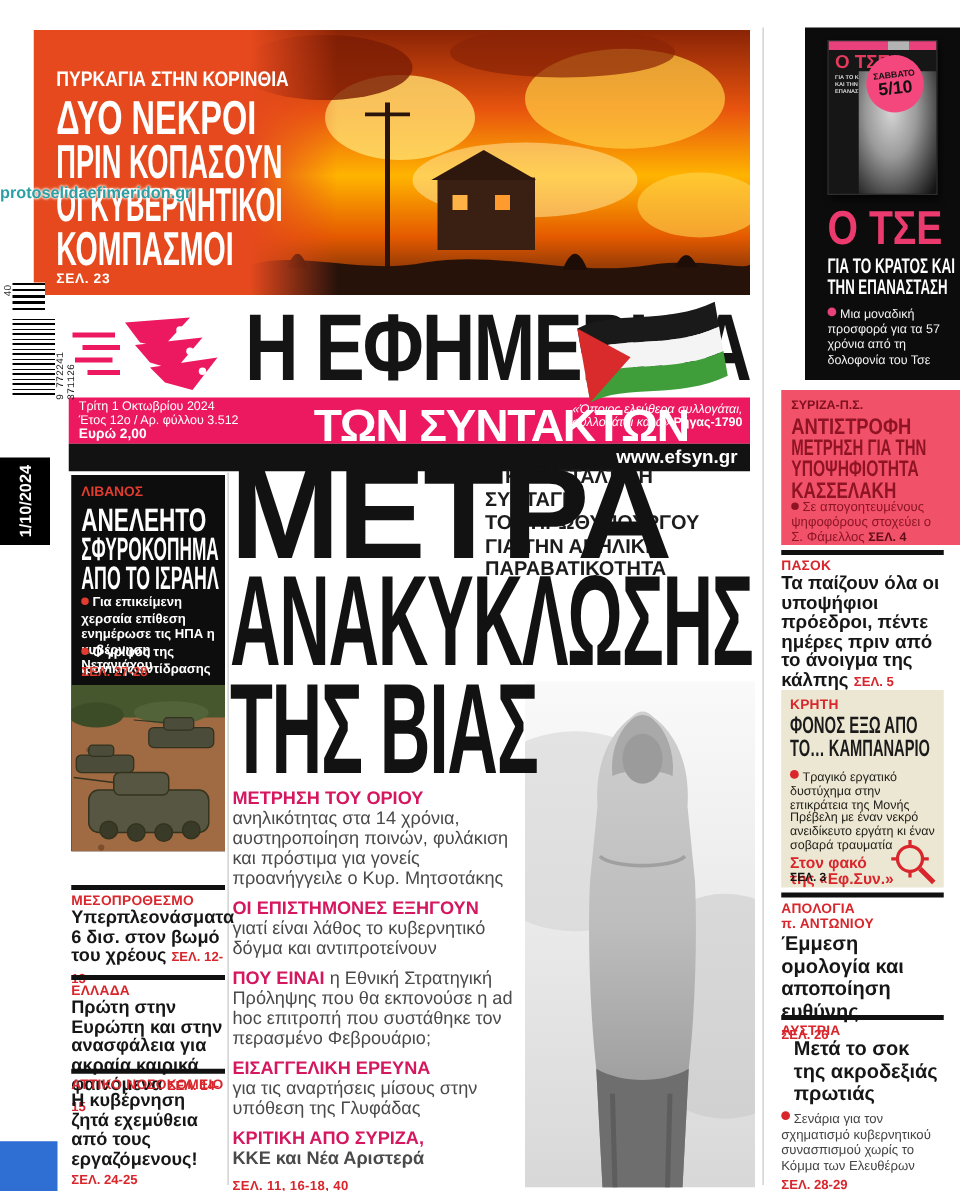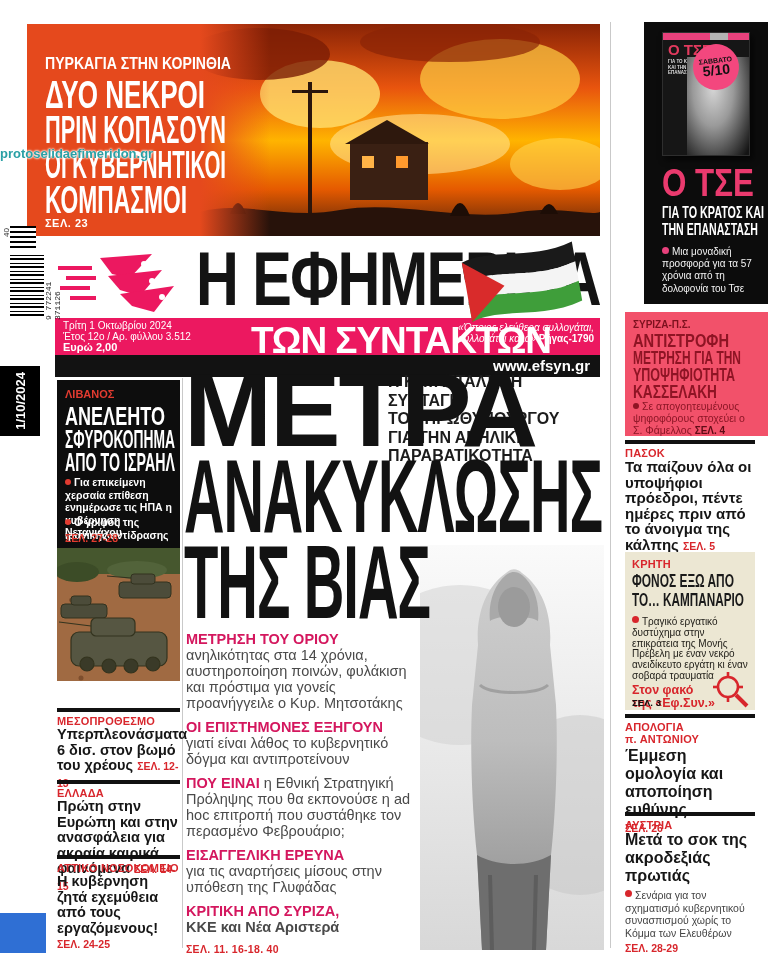--- a/index.html
+++ b/index.html
@@ -354,18 +354,18 @@
   <div class="abs" style="left:625px;top:714px;width:130px;">
     <div class="rule"></div>
     <div class="red-k rc-kick" style="margin-top:3px;"><span>ΑΠΟΛΟΓΙΑ</span><br><span>π. ΑΝΤΩΝΙΟΥ</span></div>
     <div class="rc-txt" style="font-size:16px;line-height:18px;margin-top:2px;">Έμμεση ομολογία και αποποίηση ευθύνης</div>
     <div class="selref" style="font-size:10.5px;margin-top:3px;">ΣΕΛ. 26</div>
   </div>
 
   <div class="abs" style="left:625px;top:812px;width:130px;">
     <div class="rule"></div>
     <div class="red-k rc-kick" style="margin-top:3px;">ΑΥΣΤΡΙΑ</div>
-    <div class="rc-txt" style="font-size:16px;line-height:18px;">Μετά το σοκ της ακροδεξιάς πρωτιάς</div>
+    <div class="rc-txt" style="font-size:16px;line-height:18px;margin-left:10px;">Μετά το σοκ της ακροδεξιάς πρωτιάς</div>
     <div class="gr-note" style="margin-top:4px;"><span class="rdot"></span><span>Σενάρια για τον σχηματισμό κυβερνητικού συνασπισμού χωρίς το Κόμμα των Ελευθέρων</span></div>
     <div class="selref" style="font-size:10.5px;margin-top:3px;">ΣΕΛ. 28-29</div>
   </div>
 
 </div>
 
 </body></html>

